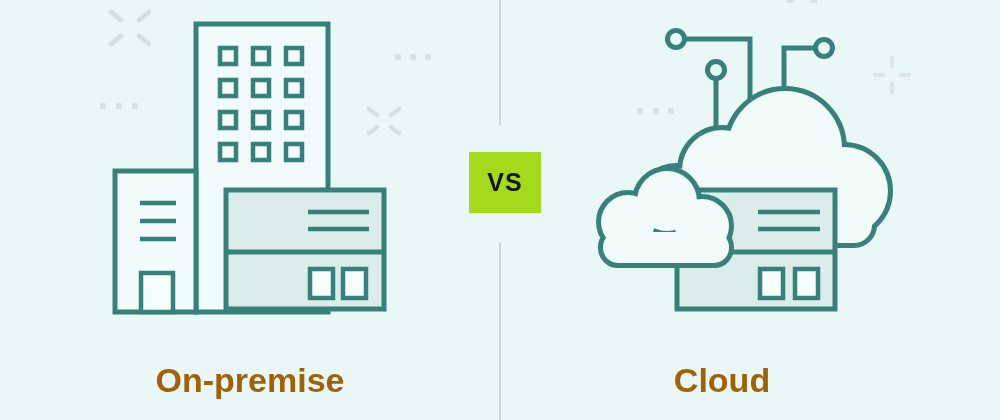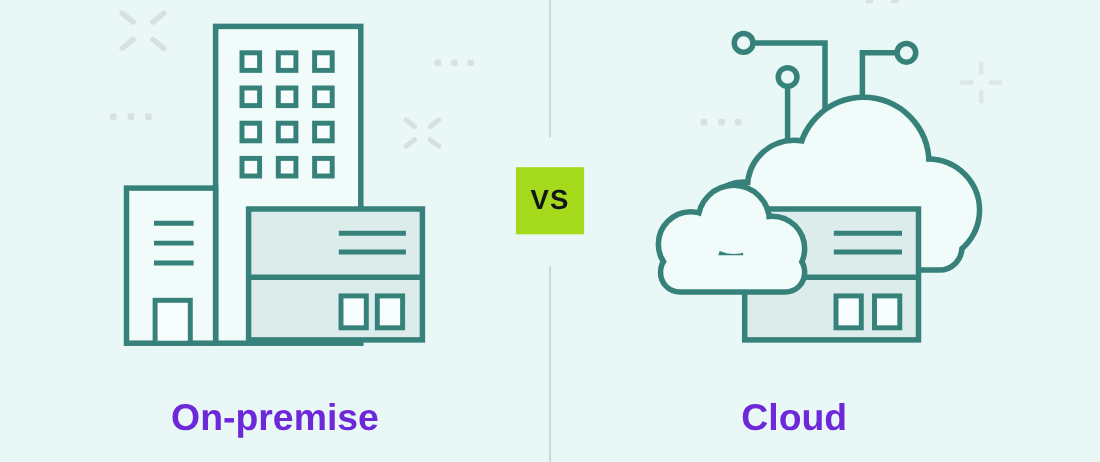--- a/index.html
+++ b/index.html
@@ -10,27 +10,27 @@
   }
   .half-svg{position:absolute;top:0;display:block;}
   #left-svg{left:0;}
   #right-svg{left:500px;}
   .divider-seg{
     position:absolute;left:499px;width:2px;background:#c7dbdb;
   }
   .divider-top{top:0;height:125px;}
   .divider-bottom{top:242px;height:178px;}
   .vs-badge{
-    position:absolute;left:469px;top:152px;width:62px;height:61px;
+    position:absolute;left:469px;top:152px;width:72px;height:61px;
     background:#a5d91c;display:flex;align-items:center;justify-content:center;
     font-size:25px;font-weight:700;letter-spacing:1px;color:#121517;
   }
   .side-label{
     position:absolute;top:363px;width:500px;text-align:center;
-    font-size:34px;font-weight:700;color:#6d28d9;line-height:1;
+    font-size:34px;font-weight:700;color:#a16207;line-height:1;
   }
   .label-left{left:0;}
   .label-right{left:472px;}
 </style>
 </head>
 <body>
 
 <div class="canvas">
 
   <div class="divider-seg divider-top"></div>

